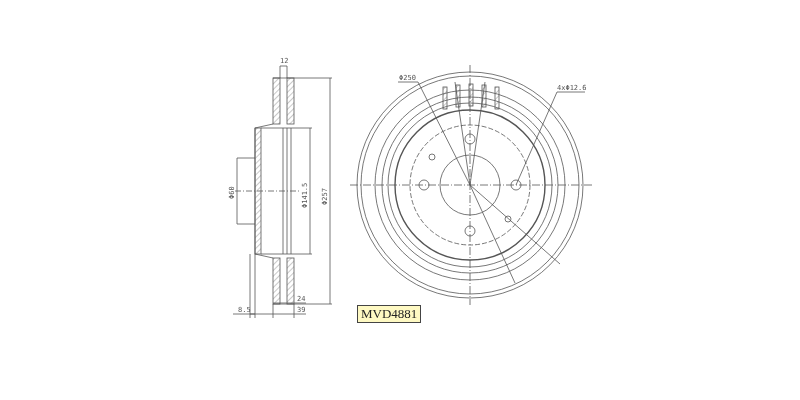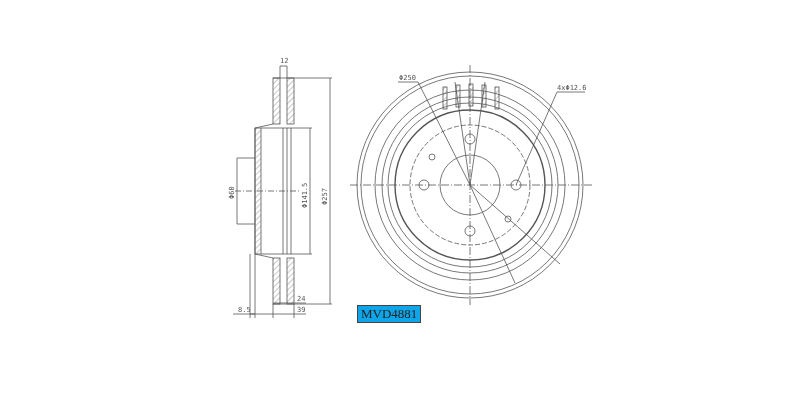--- a/index.html
+++ b/index.html
@@ -1,19 +1,19 @@
 <!DOCTYPE html>
 <html><head>
 <meta charset="utf-8">
 <style>
   html, body { margin:0; padding:0; background:#ffffff; }
   body { width:800px; height:400px; position:relative; overflow:hidden; font-family:"DejaVu Sans", sans-serif; }
   #canvas { position:absolute; left:0; top:0; width:800px; height:400px; }
   .dim { font-family:"DejaVu Sans Mono", monospace; font-size:7px; fill:#555; }
-  .part { position:absolute; left:357px; top:305px; border:1px solid #444; padding:0 3px; font-family:"Liberation Serif", serif; font-size:13px; color:#222; line-height:16px; background:#0ea5e9; }
+  .part { position:absolute; left:357px; top:305px; border:1px solid #444; padding:0 3px; font-family:"Liberation Serif", serif; font-size:13px; color:#222; line-height:16px; background:#fef9c3; }
 </style>
 </head>
 <body>
 
 <svg id="canvas" viewBox="0 0 800 400" xmlns="http://www.w3.org/2000/svg">
   <defs>
     <pattern id="hatch" width="4" height="4" patternUnits="userSpaceOnUse" patternTransform="rotate(45)">
       <line x1="0" y1="0" x2="0" y2="4" stroke="#777" stroke-width="0.8"></line>
     </pattern>
   </defs>

